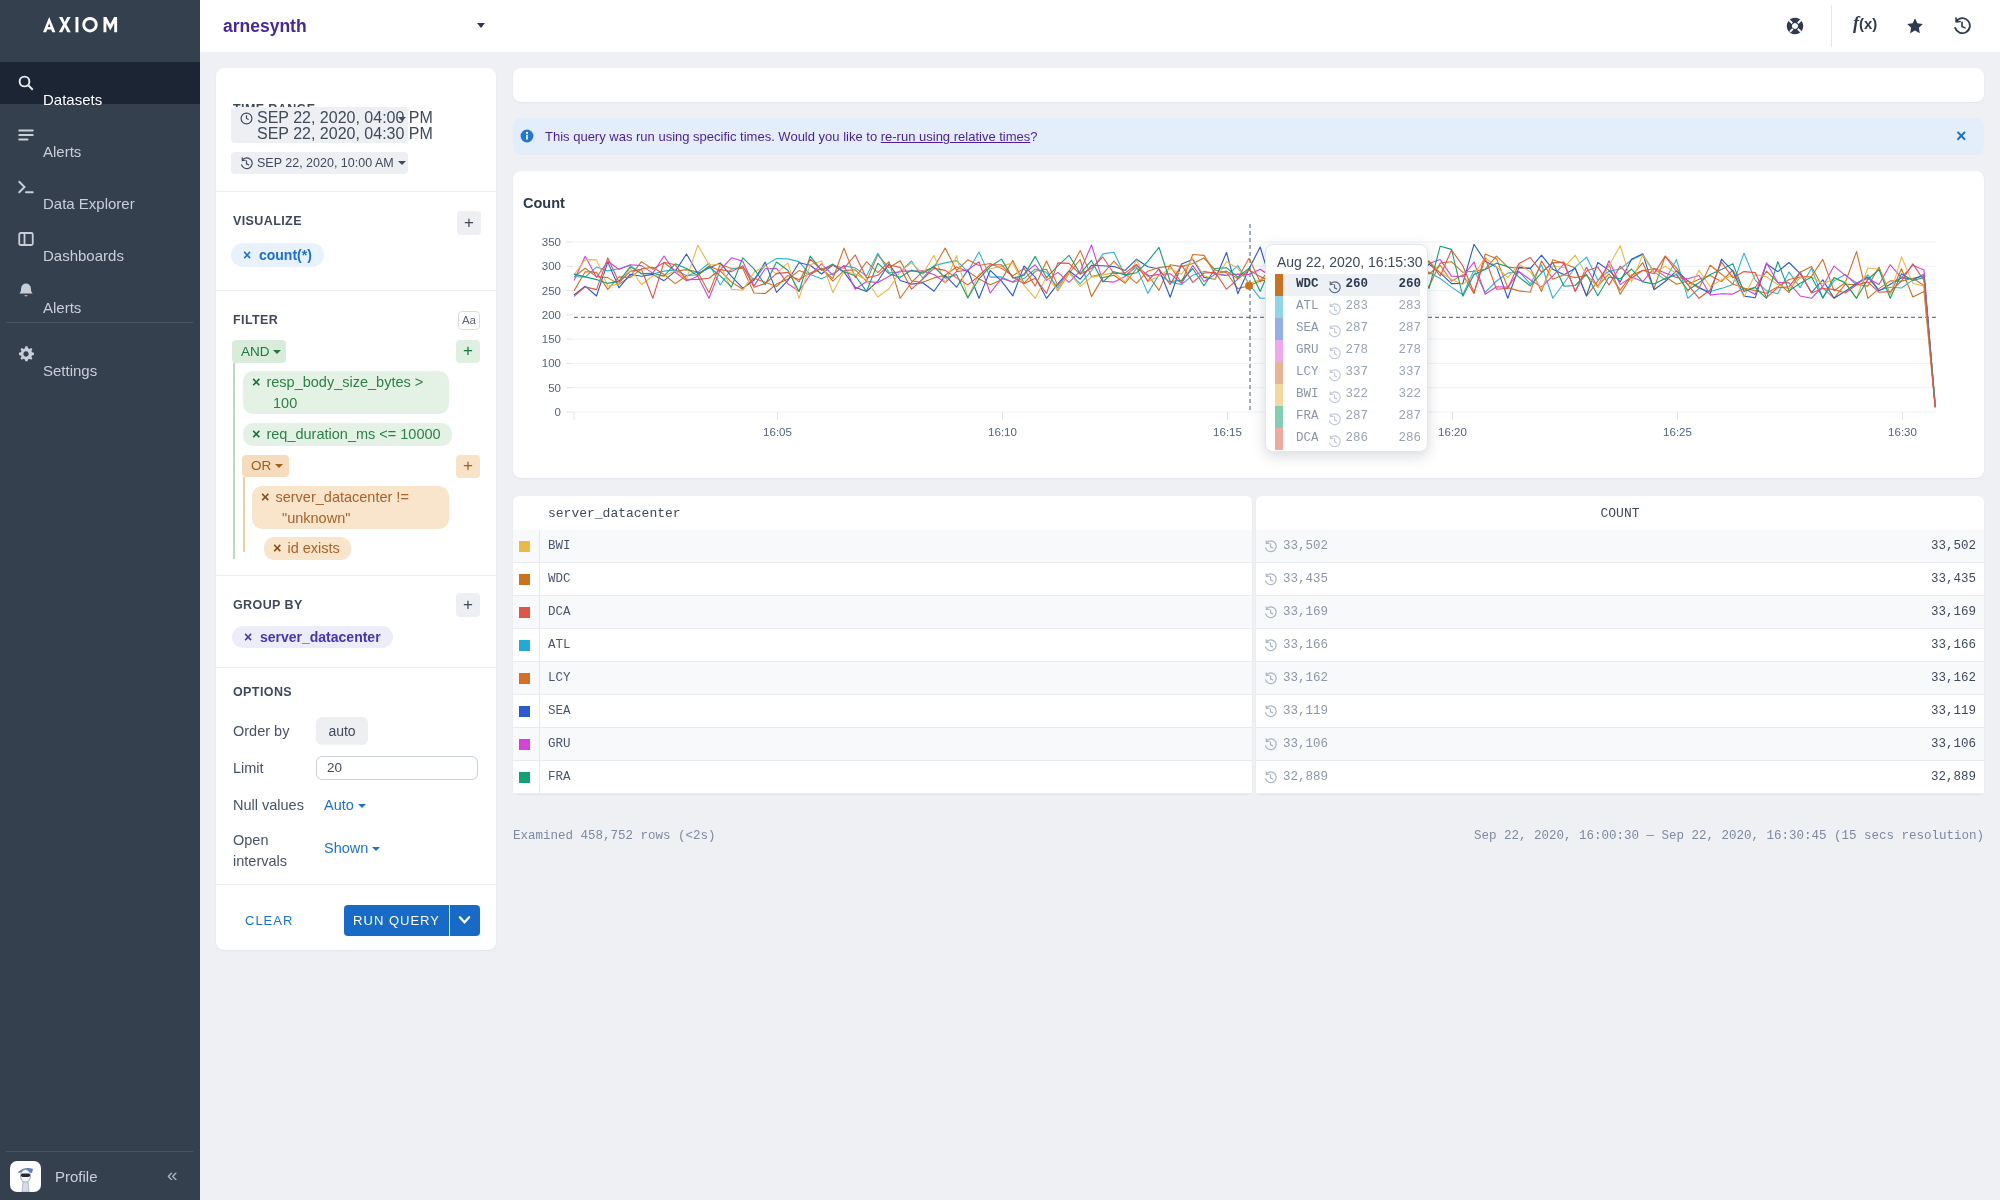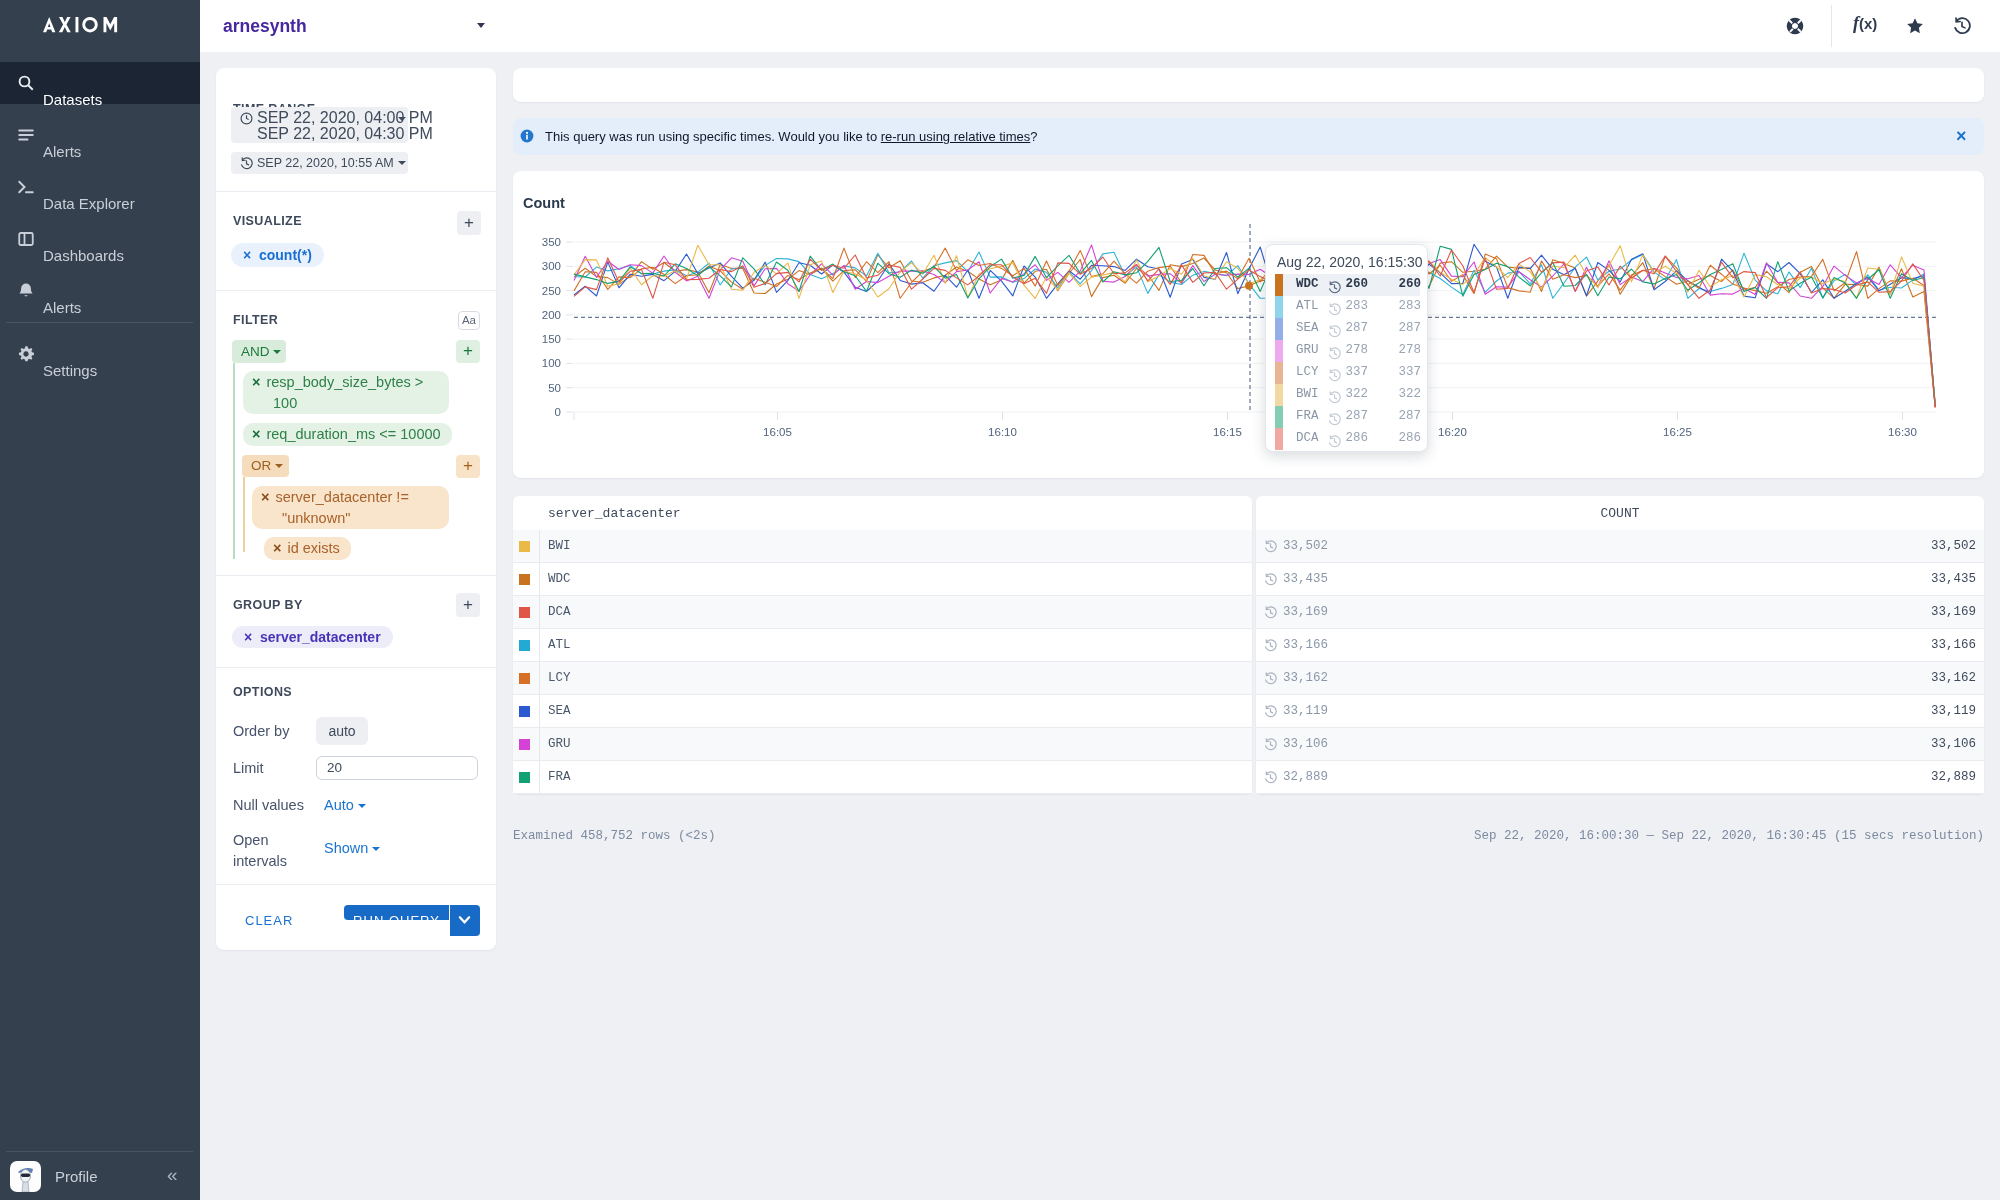--- a/index.html
+++ b/index.html
@@ -126,21 +126,21 @@
       </svg>
     <div class="abs" style="left:26px;top:3px;line-height:16px;white-space:nowrap;font-size:16px">SEP 22, 2020, 04:00 PM<br>SEP 22, 2020, 04:30 PM</div>
     <span class="caret abs" style="left:167px;top:10px;border-left-width:4px;border-right-width:4px;border-top-width:4.5px"></span>
   </div>
   <div class="graybtn" style="left:15px;top:84px;width:177px;height:22px">
     <svg class="abs" style="left:9px;top:5px" width="13" height="13" viewBox="0 0 24 24" fill="none" stroke="#3f4a5a" stroke-width="2.2" stroke-linecap="round">
         <path d="M4.5 5.5 a10 10 0 1 1 -1.6 9"></path>
         <polyline points="4,1.5 4.5,6.5 9.5,6"></polyline>
         <polyline points="12,7 12,12.5 16,14.5"></polyline>
       </svg>
-    <div class="abs" style="left:26px;top:4px;white-space:nowrap;font-size:12.5px">SEP 22, 2020, 10:55 AM</div>
+    <div class="abs" style="left:26px;top:4px;white-space:nowrap;font-size:12.5px">SEP 22, 2020, 10:00 AM</div>
     <span class="caret abs" style="left:167px;top:9px;border-left-width:4px;border-right-width:4px;border-top-width:4.5px"></span>
   </div>
   <div class="ldiv" style="top:123px"></div>
 
   <div class="sectitle abs" style="left:17px;top:146px">VISUALIZE</div>
   <div class="graybtn" style="left:241px;top:143px;width:24px;height:24px;font-size:17px;text-align:center;line-height:23px">+</div>
   <div class="abs" style="left:15px;top:175px;height:24px;background:#e9f2fc;border-radius:12px;color:#1a6fd4;font-size:14px;font-weight:bold;line-height:24px;padding:0 12px">×&nbsp;&nbsp;count(*)</div>
   <div class="ldiv" style="top:222px"></div>
 
   <div class="sectitle abs" style="left:17px;top:245px">FILTER</div>
@@ -171,37 +171,37 @@
   <div class="graybtn" style="left:100px;top:649px;width:52px;height:28px;border-radius:6px;font-size:14px;text-align:center;line-height:28px">auto</div>
   <div class="optlbl" style="top:692px">Limit</div>
   <div class="abs" style="left:100px;top:688px;width:162px;height:24px;background:#fff;border:1px solid #ccd3dc;border-radius:6px;font-size:13.5px;color:#3f4a5a;line-height:22px;padding-left:10px">20</div>
   <div class="optlbl" style="top:729px">Null values</div>
   <div class="bluelink abs" style="left:108px;top:729px">Auto <span class="caret" style="border-left-width:4px;border-right-width:4px;border-top-width:4.5px"></span></div>
   <div class="optlbl" style="top:762px;line-height:21px">Open<br>intervals</div>
   <div class="bluelink abs" style="left:108px;top:772px">Shown <span class="caret" style="border-left-width:4px;border-right-width:4px;border-top-width:4.5px"></span></div>
 
   <div class="ldiv" style="top:816px"></div>
   <div class="abs" style="left:29px;top:845px;color:#1a73d1;font-size:13px;letter-spacing:1px">CLEAR</div>
-  <div class="abs" style="left:128px;top:837px;width:105px;height:15px;background:#176bc7;border-radius:4px 0 0 4px;color:#fff;font-size:13px;letter-spacing:1px;text-align:center;line-height:31px">RUN QUERY</div>
+  <div class="abs" style="left:128px;top:837px;width:105px;height:31px;background:#176bc7;border-radius:4px 0 0 4px;color:#fff;font-size:13px;letter-spacing:1px;text-align:center;line-height:31px">RUN QUERY</div>
   <div class="abs" style="left:234px;top:837px;width:30px;height:31px;background:#176bc7;border-radius:0 4px 4px 0">
     <svg class="abs" style="left:8px;top:10px" width="13" height="10" viewBox="0 0 14 10" fill="none" stroke="#fff" stroke-width="2.4" stroke-linecap="round">
         <polyline points="2,2 7,7.5 12,2"></polyline>
       </svg>
   </div>
 </div>
 
 <div class="card" style="left:513px;top:68px;width:1471px;height:34px;border-radius:8px"></div>
 
 <div class="abs" style="left:513px;top:118px;width:1471px;height:37px;background:#e4eefa;border-radius:8px">
   <svg class="abs" style="left:7px;top:11px" width="14" height="14" viewBox="0 0 24 24">
       <circle cx="12" cy="12" r="11" fill="#2277cc"></circle>
       <rect x="10.6" y="10" width="2.8" height="8" fill="#fff"></rect>
       <circle cx="12" cy="6.7" r="1.8" fill="#fff"></circle>
     </svg>
-  <div class="abs" style="left:32px;top:11px;font-size:13px;color:#0f172a">This query was run using specific times. Would you like to <span style="text-decoration:underline">re-run using relative times</span>?</div>
+  <div class="abs" style="left:32px;top:11px;font-size:13px;color:#4c1d95">This query was run using specific times. Would you like to <span style="text-decoration:underline">re-run using relative times</span>?</div>
   <div class="abs" style="left:1443px;top:8px;font-size:18px;font-weight:bold;color:#1b72cc">×</div>
 </div>
 
 <div class="card" id="chartcard" style="left:513px;top:171px;width:1471px;height:307px">
   <div class="abs" style="left:10px;top:24px;font-size:14.5px;font-weight:bold;color:#2c3a4e">Count</div>
   <svg class="abs" style="left:0;top:0" width="1471" height="307" viewBox="0 0 1471 307">
     <line x1="61" y1="241.0" x2="1423" y2="241.0" stroke="#f0f2f5" stroke-width="1"></line>
     <line x1="53" y1="241.0" x2="60" y2="241.0" stroke="#dfe3e9" stroke-width="1"></line>
     <text x="48" y="245.0" text-anchor="end" font-size="11.5" fill="#51647e">0</text>
     <line x1="61" y1="216.7" x2="1423" y2="216.7" stroke="#f0f2f5" stroke-width="1"></line>

